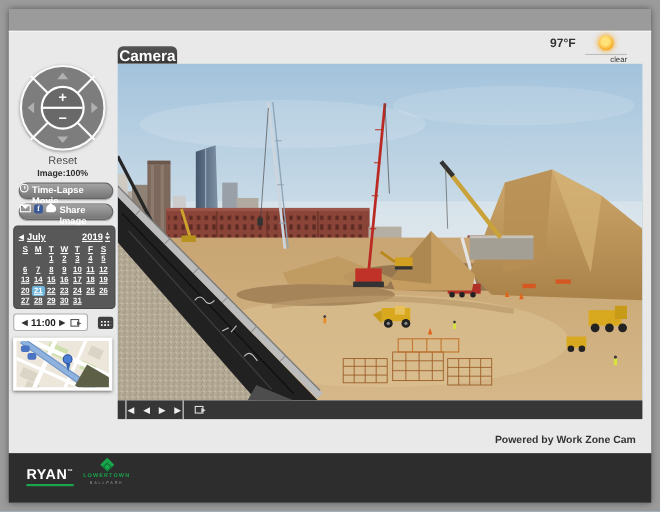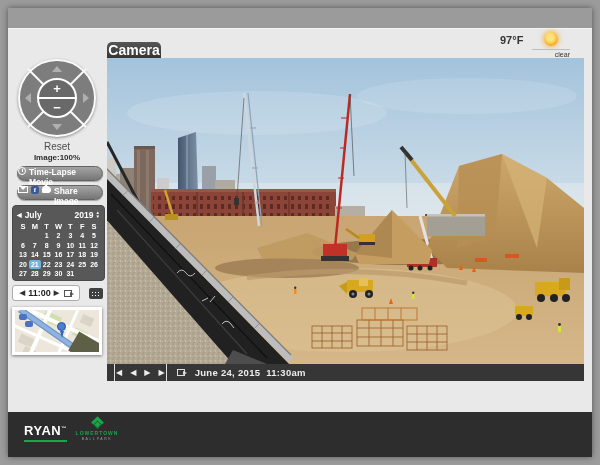--- a/index.html
+++ b/index.html
@@ -42,21 +42,21 @@
   .clock-ic::after { content:""; position:absolute; left:3px; top:1px; width:1px; height:3px; background:#fff; }
   .mail-ic { width:10px; height:7px; border:1px solid #fff; position:relative; flex:0 0 auto; }
   .mail-ic::after { content:""; position:absolute; left:0; top:-1px; border-left:4px solid transparent; border-right:4px solid transparent; border-top:4px solid #fff; }
   .fb-ic { width:8px; height:8px; background:#3b5998; border-radius:2px; color:#fff; font-size:7px; font-weight:bold;
            line-height:8px; text-align:center; flex:0 0 auto; font-family:"Liberation Serif",serif; }
   .bird-ic { width:9px; height:7px; background:#fff; border-radius:70% 80% 60% 20%; position:relative; flex:0 0 auto; }
   .bird-ic::before { content:""; position:absolute; left:1px; top:-2px; border-left:3px solid transparent; border-right:3px solid transparent; border-bottom:4px solid #fff; }
 
   
   .calendar { position:absolute; left:4px; top:176px; width:93px; height:76px; background:#585858;
-              border:1px solid #484848; border-radius:4px; padding:3px 4px; color:#fff; }
+              border:1px solid #484848; border-radius:4px; padding:3px 4px; color:#fff;text-decoration:underline; }
   .cal-head { display:flex; align-items:center; height:11px; font-size:8.5px; font-weight:bold; }
   .cal-head .arrow { font-size:6px; cursor:pointer; margin-right:3px; }
   .cal-head .month { cursor:default; }
   .cal-head .spacer { flex:1; }
   .cal-head .year { margin-right:2px; }
   .spin { display:flex; flex-direction:column; line-height:3.5px; }
   .spin span { font-size:4.5px; cursor:pointer; }
   .cal-days, .cal-grid { display:grid; grid-template-columns:repeat(7,1fr); text-align:center; }
   .cal-days { margin-top:2px; font-size:7.5px; font-weight:bold; }
   .cal-grid { font-size:7px; font-weight:bold; }
@@ -470,23 +470,23 @@
         <polygon points="126,292 160,306 118,306" fill="#4d4d4d"></polygon>
       </svg>
     </div>
 
     <div class="playbar">
       <span class="pb first">◀</span>
       <span class="pb">◀</span>
       <span class="pb">▶</span>
       <span class="pb last">▶</span>
       <span class="pb-live"></span>
-      <span class="pb-date">June 24, 2015  11:30am</span>
-    </div>
-
+    </div>
+
+    <div class="powered">Powered by Work Zone Cam</div>
   </div>
 
   <div class="footerbar">
     <div class="ryan"><span>RYAN</span><sup>™</sup></div>
     <div class="ltlogo">
       <div class="diamond"></div>
       <div class="lt1">LOWERTOWN</div>
       <div class="lt2">BALLPARK</div>
     </div>
   </div>

